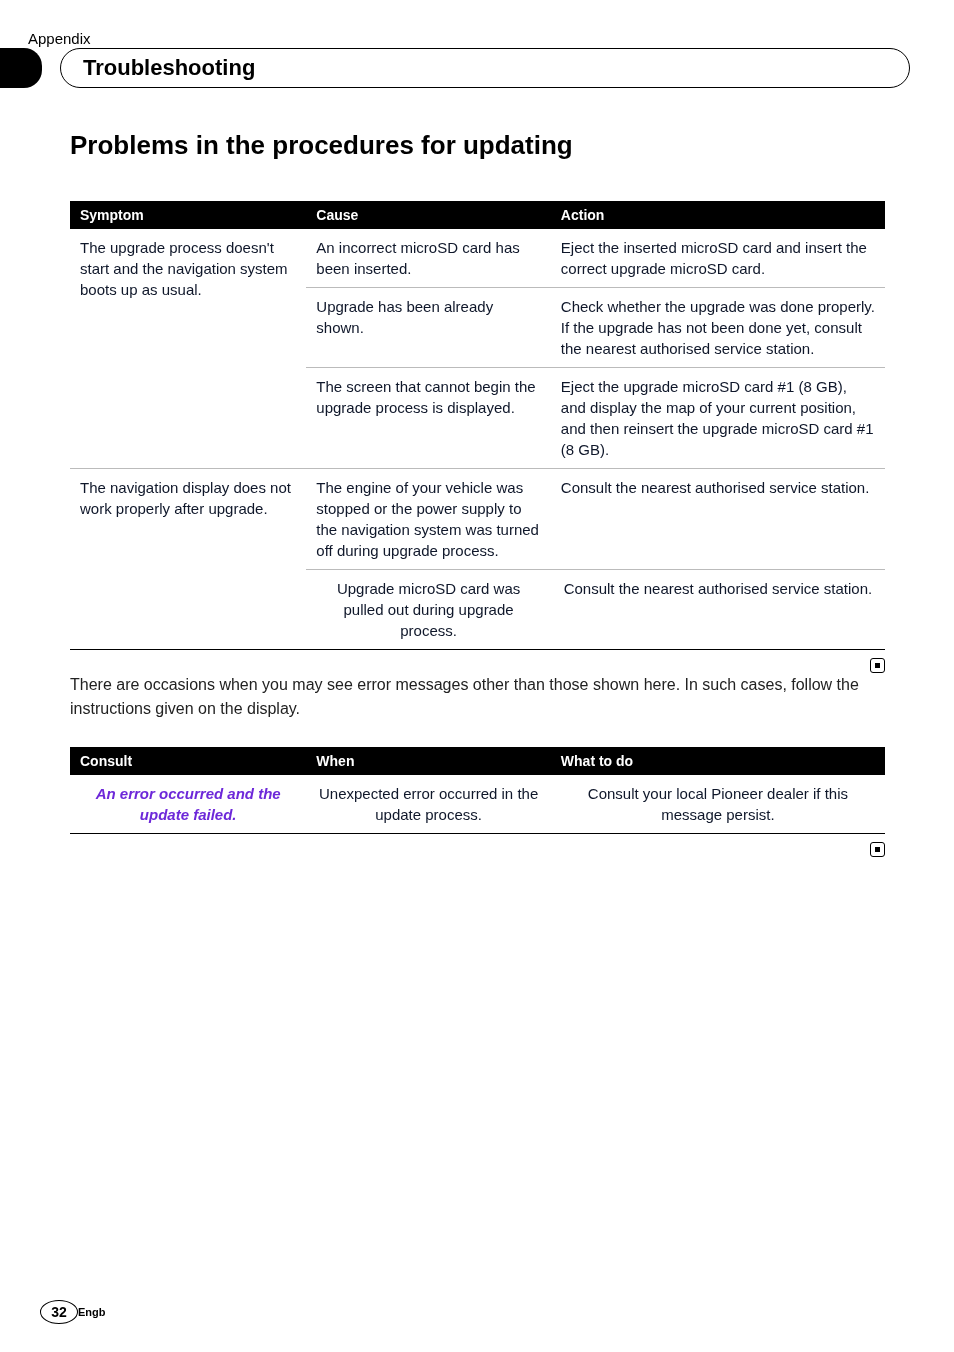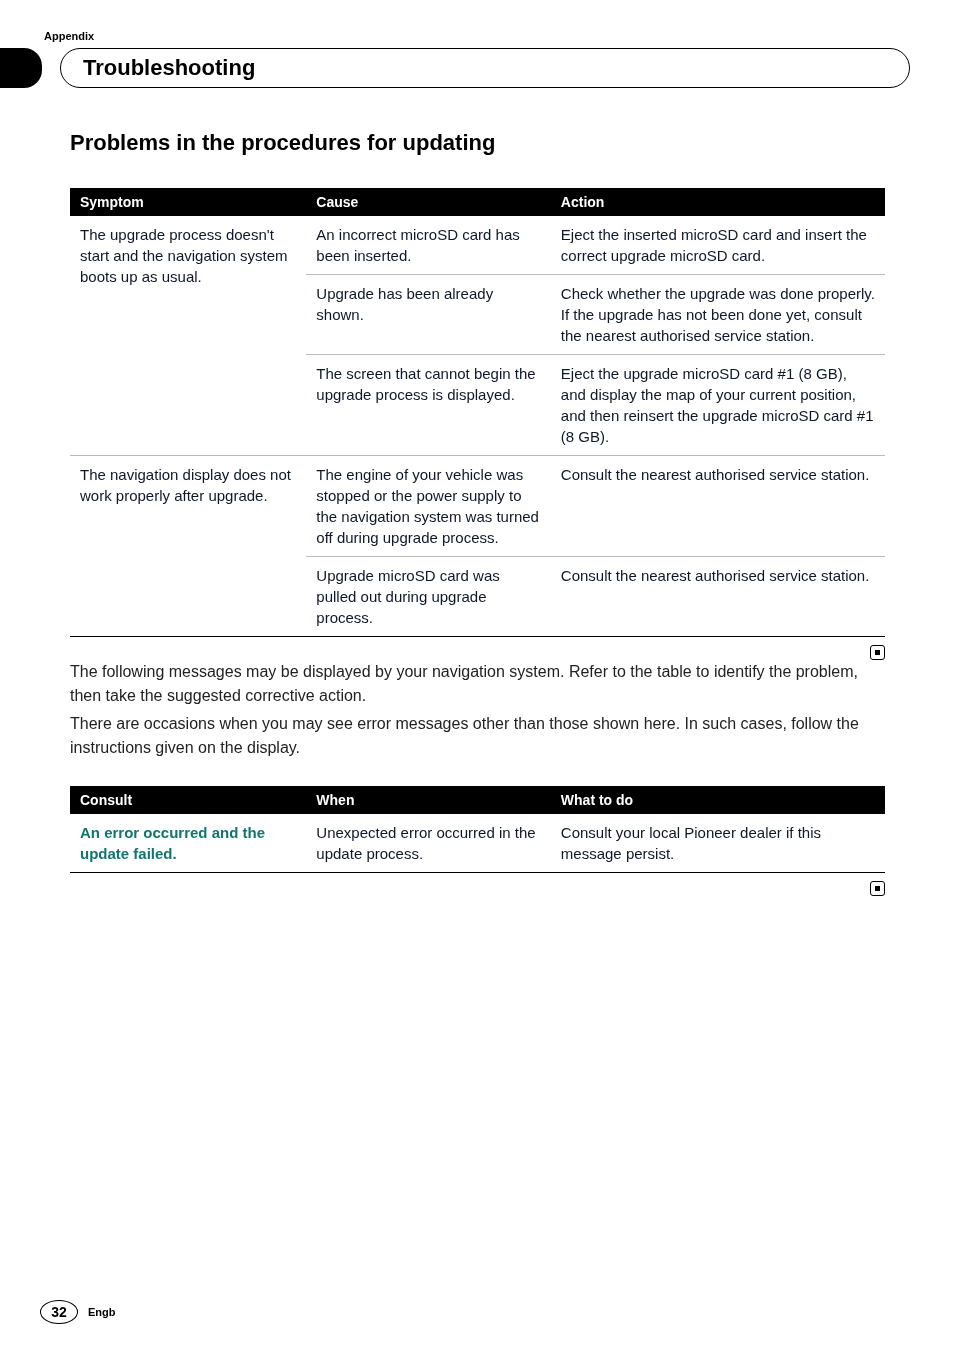--- a/index.html
+++ b/index.html
@@ -11,23 +11,23 @@
       font-family: Arial, Helvetica, sans-serif;
       background: #fff;
       width: 954px;
       height: 1352px;
       position: relative;
       color: #000;
     }
     .appendix-label {
       position: absolute;
       top: 30px;
-      left: 44px;
-      font-size: 11px;
-      font-weight: bold;
+      left: 28px;
+      font-size: 15px;
+      font-weight: normal;
     }
     .tab-container {
       position: absolute;
       top: 48px;
       left: 0;
       width: 100%;
       height: 32px;
     }
     .black-tab {
       position: absolute;
@@ -55,23 +55,23 @@
       font-size: 22px;
       font-weight: bold;
     }
     .content {
       position: absolute;
       top: 130px;
       left: 70px;
       width: 815px;
     }
     .section-heading {
-      font-size: 22px;
-      font-weight: bold;
-      margin-bottom: 32px;
+      font-size: 26px;
+      font-weight: bold;
+      margin-bottom: 40px;
     }
     .section-heading-2 {
       font-size: 26px;
       font-weight: bold;
       margin-top: 62px;
       margin-bottom: 12px;
     }
     .intro-text {
       font-size: 16px;
       line-height: 1.5;
@@ -131,47 +131,48 @@
       width: 5px;
       height: 5px;
       background: #000;
     }
     .page-footer {
       position: absolute;
       bottom: 28px;
       left: 40px;
       display: flex;
       align-items: center;
-      gap: 10px;
       margin-top: 27px;
     }
     .page-number-oval {
       border: 1.5px solid #000;
       border-radius: 50%;
       width: 38px;
       height: 24px;
       display: flex;
       align-items: center;
       justify-content: center;
       font-weight: bold;
       font-size: 14px;
     }
     .page-lang {
       font-size: 11px;
       font-weight: bold;
     }
     .bold-cell {
       font-weight: bold;
-      color: #0f766e;
+      color: #6d28d9;
+      font-style: italic;
     }
     .spacer-table {
       margin-top: 26px;
     }
     .thick-bottom td {
       border-bottom: 1.5px solid #000;
+      text-align: center;
     }
   </style>
 </head>
 <body>
 
 <div class="appendix-label">Appendix</div>
 
 <div class="tab-container">
   <div class="black-tab"></div>
   <div class="title-pill">
@@ -220,21 +221,20 @@
         <td style="border-bottom:1.5px solid #000;">Consult the nearest authorised service station.</td>
       </tr>
     </tbody>
   </table>
 
   <div class="end-marker">
     <span class="end-marker-box"></span>
   </div>
 
 
-  <p class="intro-text">The following messages may be displayed by your navigation system. Refer to the table to identify the problem, then take the suggested corrective action.</p>
   <p class="intro-text">There are occasions when you may see error messages other than those shown here. In such cases, follow the instructions given on the display.</p>
 
   <table class="spacer-table">
     <colgroup>
       <col class="col-1">
       <col class="col-2">
       <col class="col-3">
     </colgroup>
     <thead>
       <tr>

